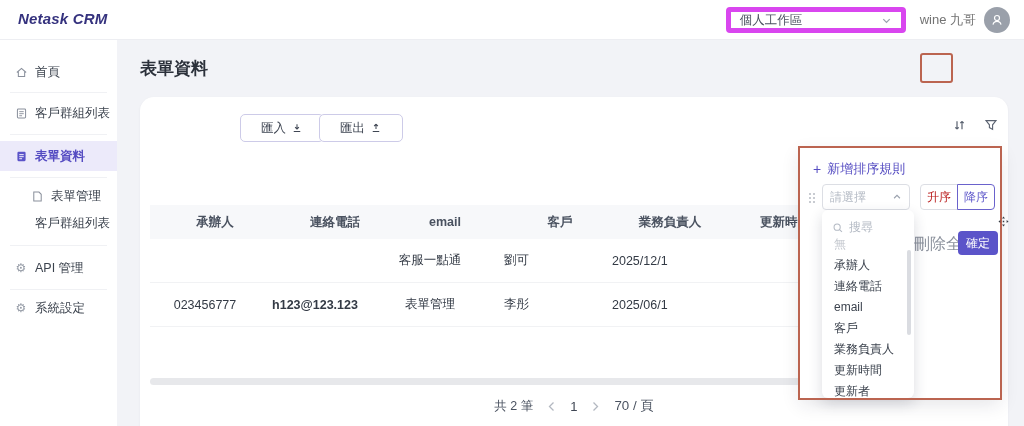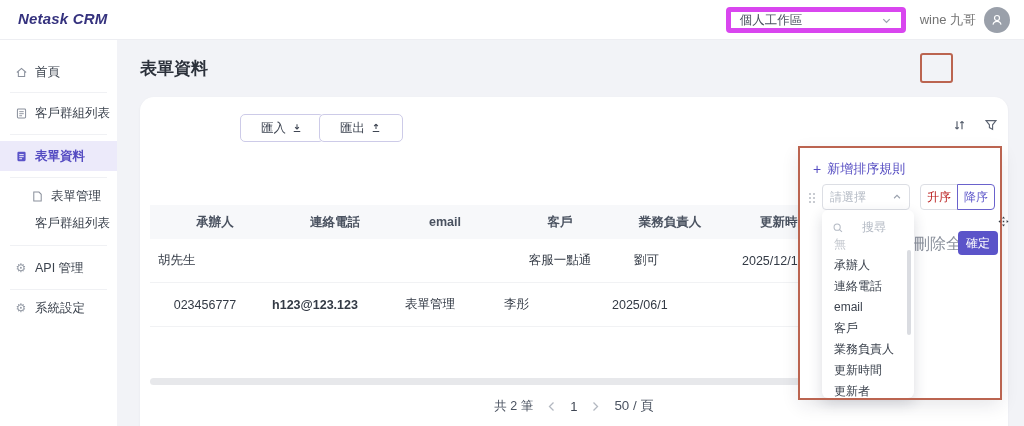--- a/index.html
+++ b/index.html
@@ -99,21 +99,21 @@
   .trash-btn { position:absolute; left:181px; top:40px; width:18px; height:18px;
     background:none; border:none; display:flex; align-items:center; justify-content:center; }
   .del-all { position:absolute; left:114px; top:84px; height:24px; line-height:24px;
     font-size:16px; color:#8b919c; background:none; border:none; }
   .confirm { position:absolute; left:158px; top:83px; width:40px; height:24px;
     background:#5b54c9; color:#fff; font-size:12px; border:none; border-radius:4px;
     display:flex; align-items:center; justify-content:center; }
   
   .dropdown { position:absolute; left:705px; top:170px; width:92px; height:188px; background:#fff;
     border-radius:6px; box-shadow:0 5px 14px rgba(30,35,60,.16); z-index:8; overflow:hidden; }
-  .search-row { position:absolute; left:10px; top:9px; display:flex; align-items:center; gap:18px; }
+  .search-row { position:absolute; left:10px; top:9px; display:flex; align-items:center; gap:5px; }
   .search-row .ph { font-size:12px; color:#b4bac4; }
   .opt { position:absolute; left:12px; height:20px; line-height:20px; font-size:12px;
     color:#3c434e; white-space:nowrap; cursor:default; }
   .opt.muted { color:#c2c6cd; }
   .dd-thumb { position:absolute; right:3px; top:40px; width:4px; height:85px;
     background:#dadce1; border-radius:2px; }
   
   .ann { position:absolute; border:2px solid #bb6450; z-index:12; pointer-events:none; }
   .ann-sort { left:803px; top:13px; width:33px; height:30px; border-radius:3px; }
   .ann-popup { left:681px; top:106px; width:204px; height:254px; }
@@ -242,21 +242,20 @@
 
       <div class="thead">
         <div class="cell c1">承辦人</div>
         <div class="cell c2">連絡電話</div>
         <div class="cell c3">email</div>
         <div class="cell c4">客戶</div>
         <div class="cell c5">業務負責人</div>
         <div class="cell c6">更新時間</div>
       </div>
       <div class="trow row1">
-        <div class="cell c1">胡先生</div>
         <div class="cell c2"></div>
         <div class="cell c3"></div>
         <div class="cell c4">客服一點通</div>
         <div class="cell c5">劉可</div>
         <div class="cell c6">2025/12/1</div>
       </div>
       <div class="trow row2">
         <div class="cell c2">023456777</div>
         <div class="cell c3">h123@123.123</div>
         <div class="cell c4">表單管理</div>
@@ -272,21 +271,21 @@
           <svg width="9" height="11" viewBox="0 0 9 11">
               <path d="M6.5 1.5 L2.5 5.5 L6.5 9.5" fill="none" stroke="#b3b8c1" stroke-width="1.3"></path>
             </svg>
         </button>
         <button class="pg-btn pg-num">1</button>
         <button class="pg-btn">
           <svg width="9" height="11" viewBox="0 0 9 11">
               <path d="M2.5 1.5 L6.5 5.5 L2.5 9.5" fill="none" stroke="#b3b8c1" stroke-width="1.3"></path>
             </svg>
         </button>
-        <button class="pg-btn" style="color:#4a5260;">50 / 頁</button>
+        <button class="pg-btn" style="color:#4a5260;">70 / 頁</button>
       </div>
     </div>
 
     <div class="popup">
       <button class="add-rule">
         <span class="plus">+</span>
         <span>新增排序規則</span>
       </button>
       <span class="dots"></span>
       <div class="rule-select">

